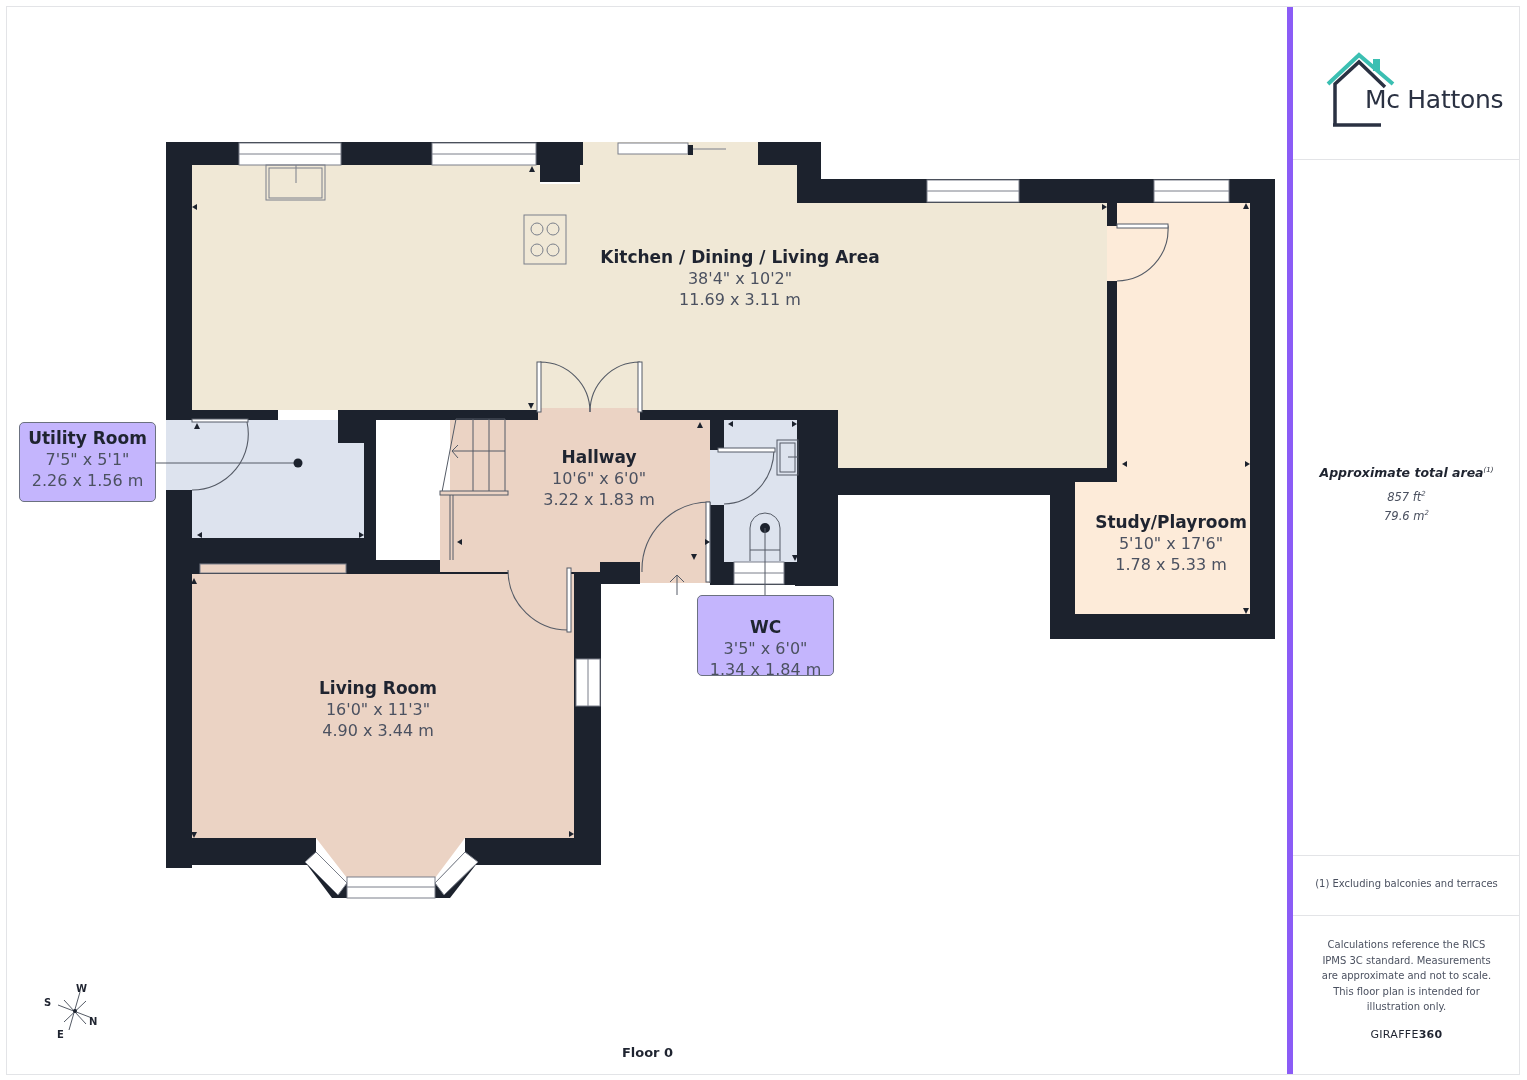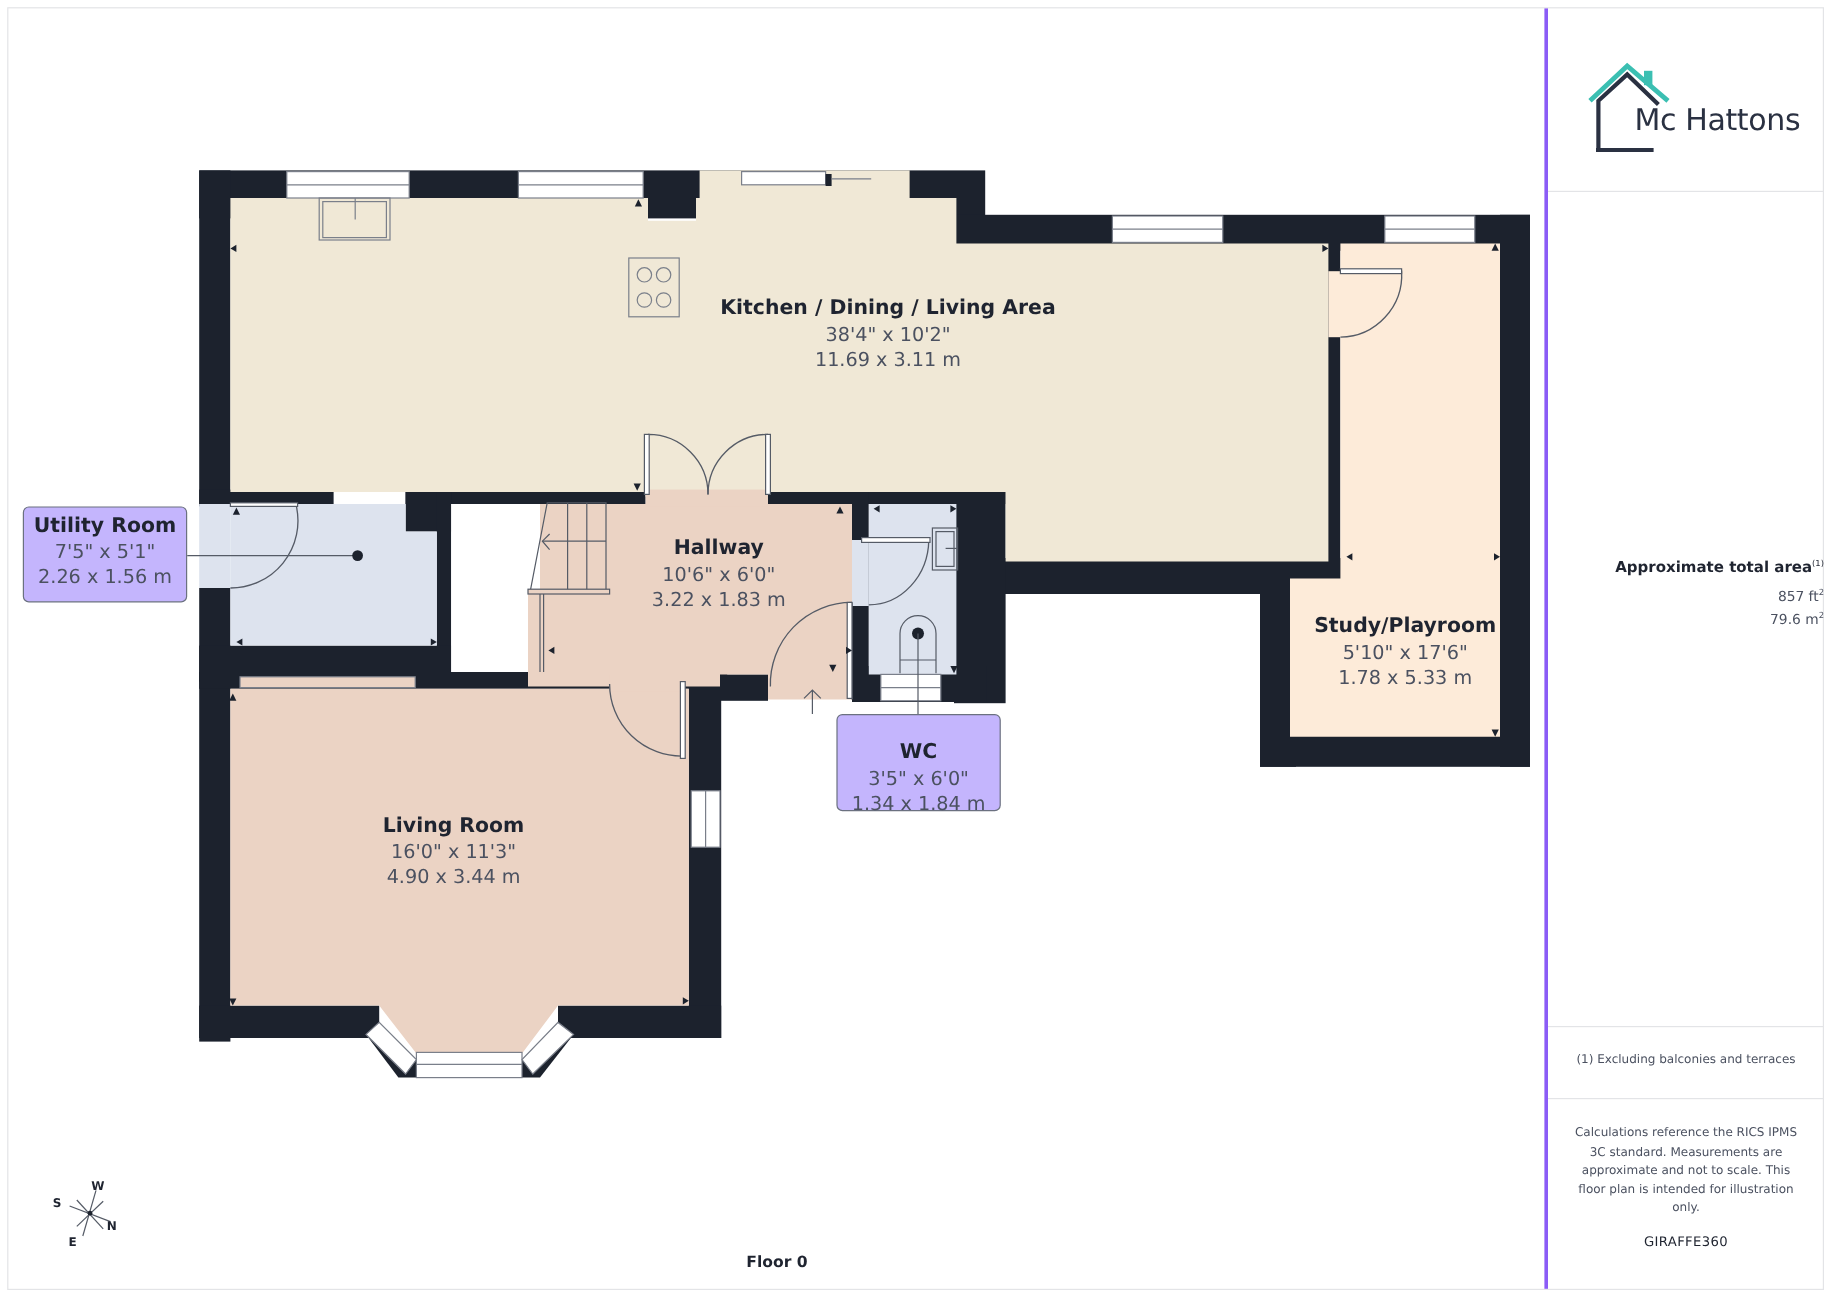--- a/index.html
+++ b/index.html
@@ -1,31 +1,31 @@
 <!DOCTYPE html>
 <html><head>
 <meta charset="utf-8">
 <style>
   html, body { margin: 0; padding: 0; background: #ffffff; }
   body { width: 1527px; height: 1080px; position: relative; overflow: hidden; font-family: "DejaVu Sans", sans-serif; }
   .frame { position: absolute; left: 6px; top: 6px; width: 1514px; height: 1069px; border: 1px solid #e3e4e7; box-sizing: border-box; }
   .plan-area { position: absolute; left: 7px; top: 7px; width: 1280px; height: 1067px; }
-  .sidebar { position: absolute; left: 1287px; top: 7px; width: 233px; height: 1067px; border-left: 3px solid #8b5cf6; box-sizing: border-box; }
+  .sidebar { position: absolute; left: 1287px; top: 7px; width: 233px; height: 1067px; border-left: 6px solid #8b5cf6; box-sizing: border-box; }
   .sb-div { position: absolute; left: 0; right: 0; height: 1px; background: #e3e4e7; }
   .logo { position: absolute; left: 30px; top: 42px; width: 180px; height: 80px; }
   .logo-text { position: absolute; left: 42px; top: 36px; font-family: "DejaVu Sans", sans-serif; font-size: 25px; color: #2a3142; letter-spacing: -0.3px; white-space: nowrap; }
-  .area-block { position: absolute; left: 0; right: 0; top: 458px; text-align: right; }
+  .area-block { position: absolute; left: 0; right: 0; top: 458px; text-align: center; font-style: italic; }
   .area-title { font-family: "DejaVu Sans", sans-serif; font-weight: bold; font-size: 12.5px; color: #1f2430; }
   .area-title sup { font-size: 7px; font-weight: normal; }
   .area-val { font-size: 11.5px; color: #4b5160; margin-top: 6px; line-height: 16px; }
   .area-val sup { font-size: 7px; }
   .footnote { position: absolute; left: 0; right: 0; top: 871px; text-align: center; font-size: 10px; color: #4b5160; }
   .disclaimer { position: absolute; left: 22px; right: 22px; top: 930px; text-align: center; font-size: 10px; line-height: 15.5px; color: #4b5160; }
   .brand { position: absolute; left: 0; right: 0; top: 1021px; text-align: center; font-size: 11px; color: #1f2430; letter-spacing: 0.3px; }
-  .brand b { font-weight: normal; }
+  .brand b { font-weight: bold; }
   .floor-label { position: absolute; left: 590px; top: 1045px; width: 115px; text-align: center; font-weight: bold; font-size: 13px; color: #1f2430; }
   .room-label { position: absolute; text-align: center; transform: translateX(-50%); white-space: nowrap; }
   .room-name { font-weight: bold; font-size: 17px; color: #1f2430; line-height: 22px; }
   .room-dim { font-size: 16px; color: #4b5160; line-height: 21px; }
   .callout { position: absolute; background: #c4b5fd; border: 1px solid #6b7180; border-radius: 5px; box-sizing: border-box; text-align: center; }
   .compass { position: absolute; left: 30px; top: 978px; width: 90px; height: 70px; }
 </style>
 </head>
 <body>
 

